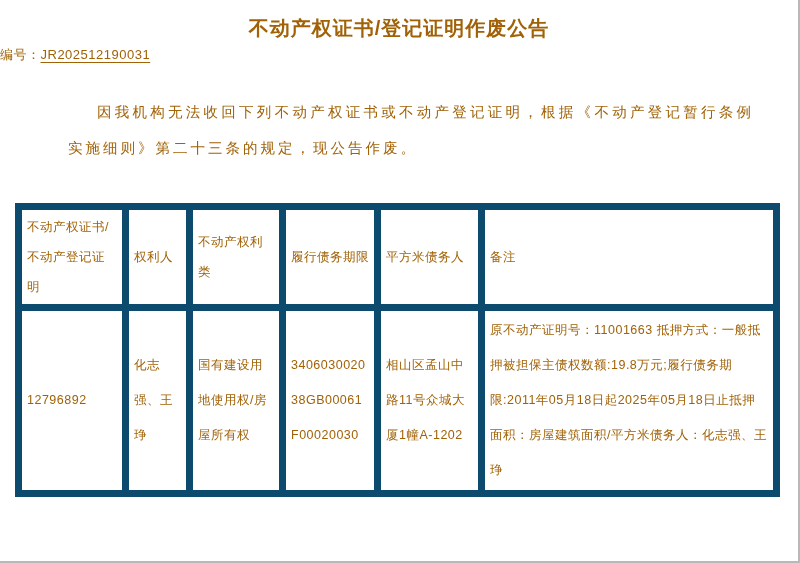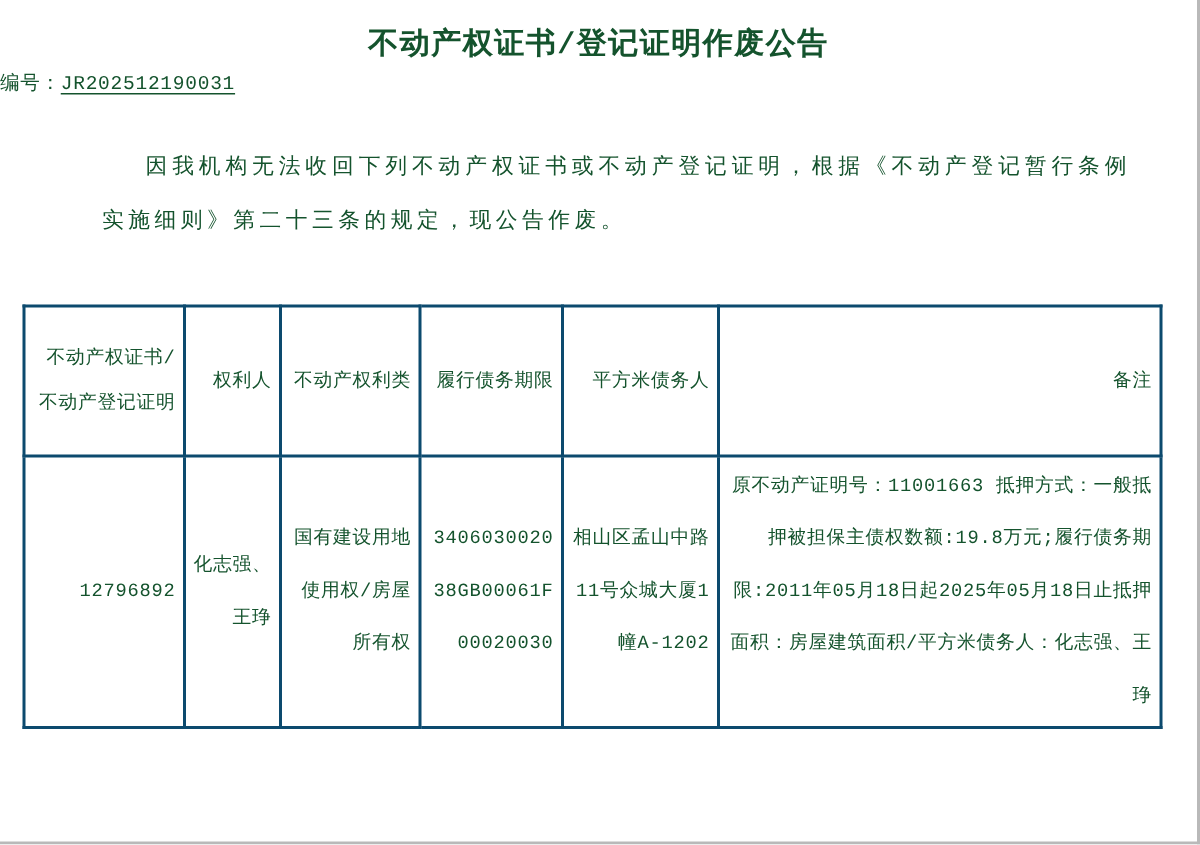--- a/index.html
+++ b/index.html
@@ -3,22 +3,22 @@
 <meta charset="utf-8">
 <style>
   * { margin:0; padding:0; box-sizing:border-box; }
   html,body { background:#fff; }
   .page {
     position:relative;
     width:800px; height:563px;
     background:#ffffff;
     border-right:2px solid #b9b9b9;
     border-bottom:2px solid #b9b9b9;
-    font-family:Liberation Mono, monospace;
-    color:#14532d;
+    font-family:Liberation Sans, sans-serif;
+    color:#a16207;
     overflow:hidden;
   }
   .title {
     text-align:center;
     font-size:20px;
     font-weight:bold;
     letter-spacing:1px;
     padding-top:15px;
   }
   .number-line {
@@ -39,22 +39,22 @@
     text-indent:2em;
   }
   table.notice-table {
     margin:37px 0 0 15px;
     width:758px;
     border-collapse:collapse;
     table-layout:fixed;
     font-size:12.5px;
   }
   .notice-table th, .notice-table td {
-    border:2px solid #0c4a6e;
-    text-align:right;
+    border:7px solid #0c4a6e;
+    text-align:left;
     vertical-align:middle;
     font-weight:normal;
     padding:2px 5px;
     line-height:30px;
     letter-spacing:0.5px;
   }
   .notice-table thead tr { height:100px; }
   .notice-table tbody tr { height:165px; }
   .notice-table td { line-height:35px; }
   .col-cert { width:107px; }

